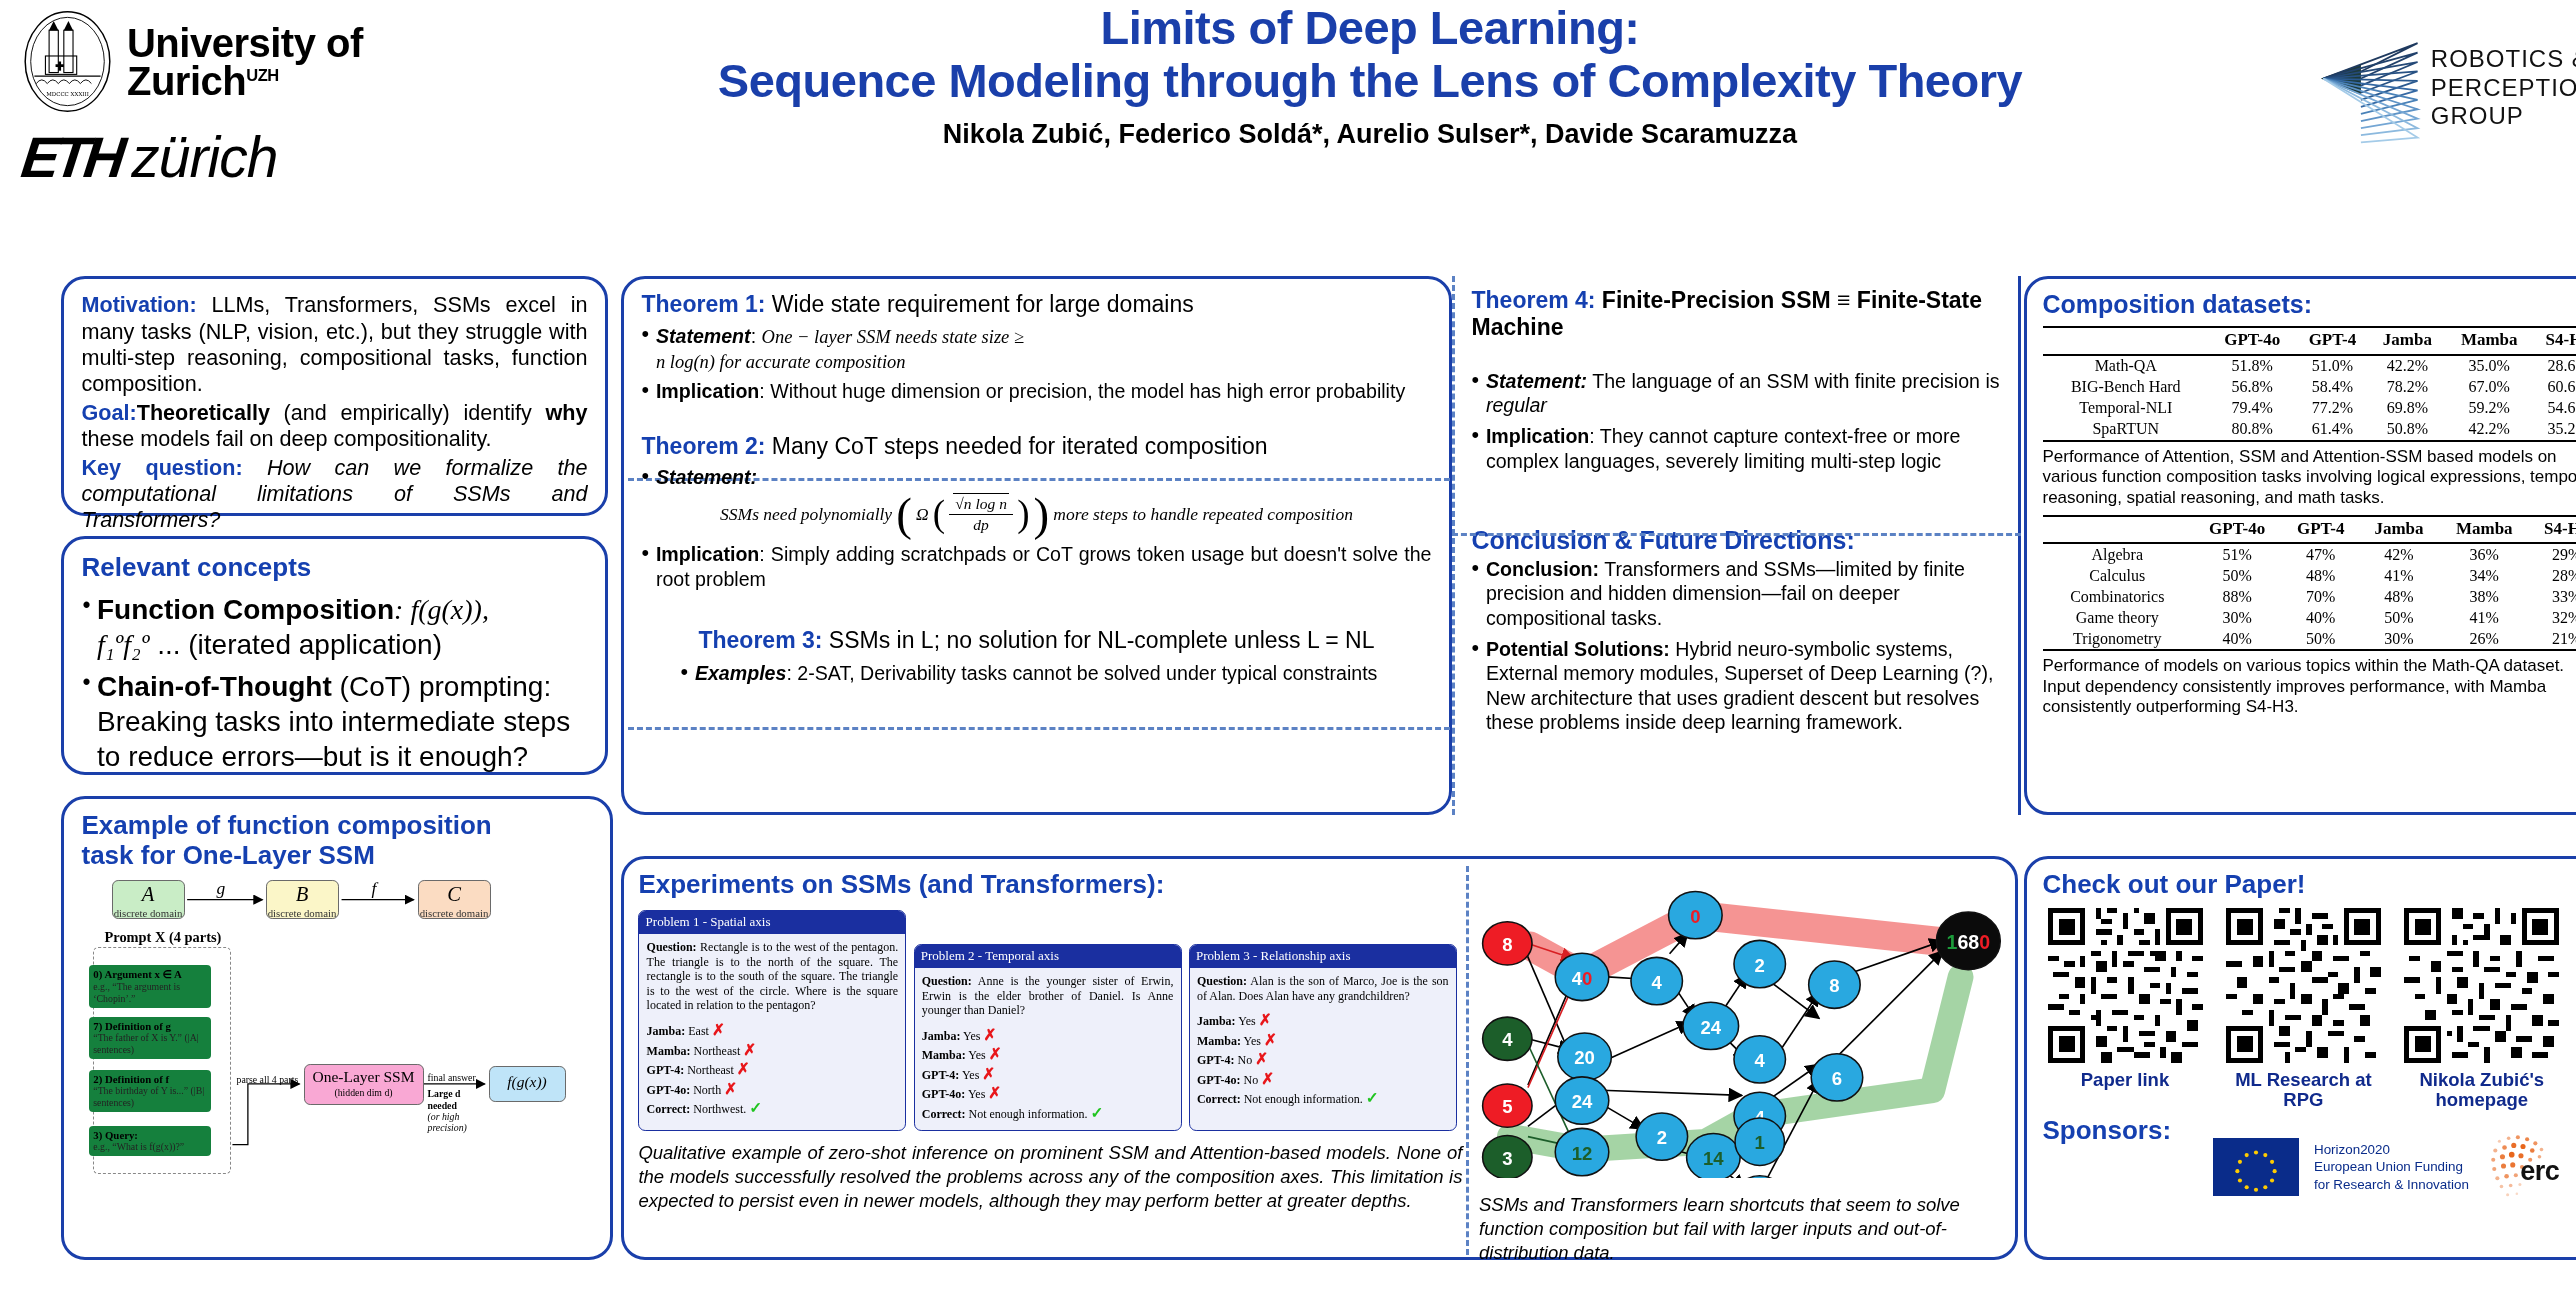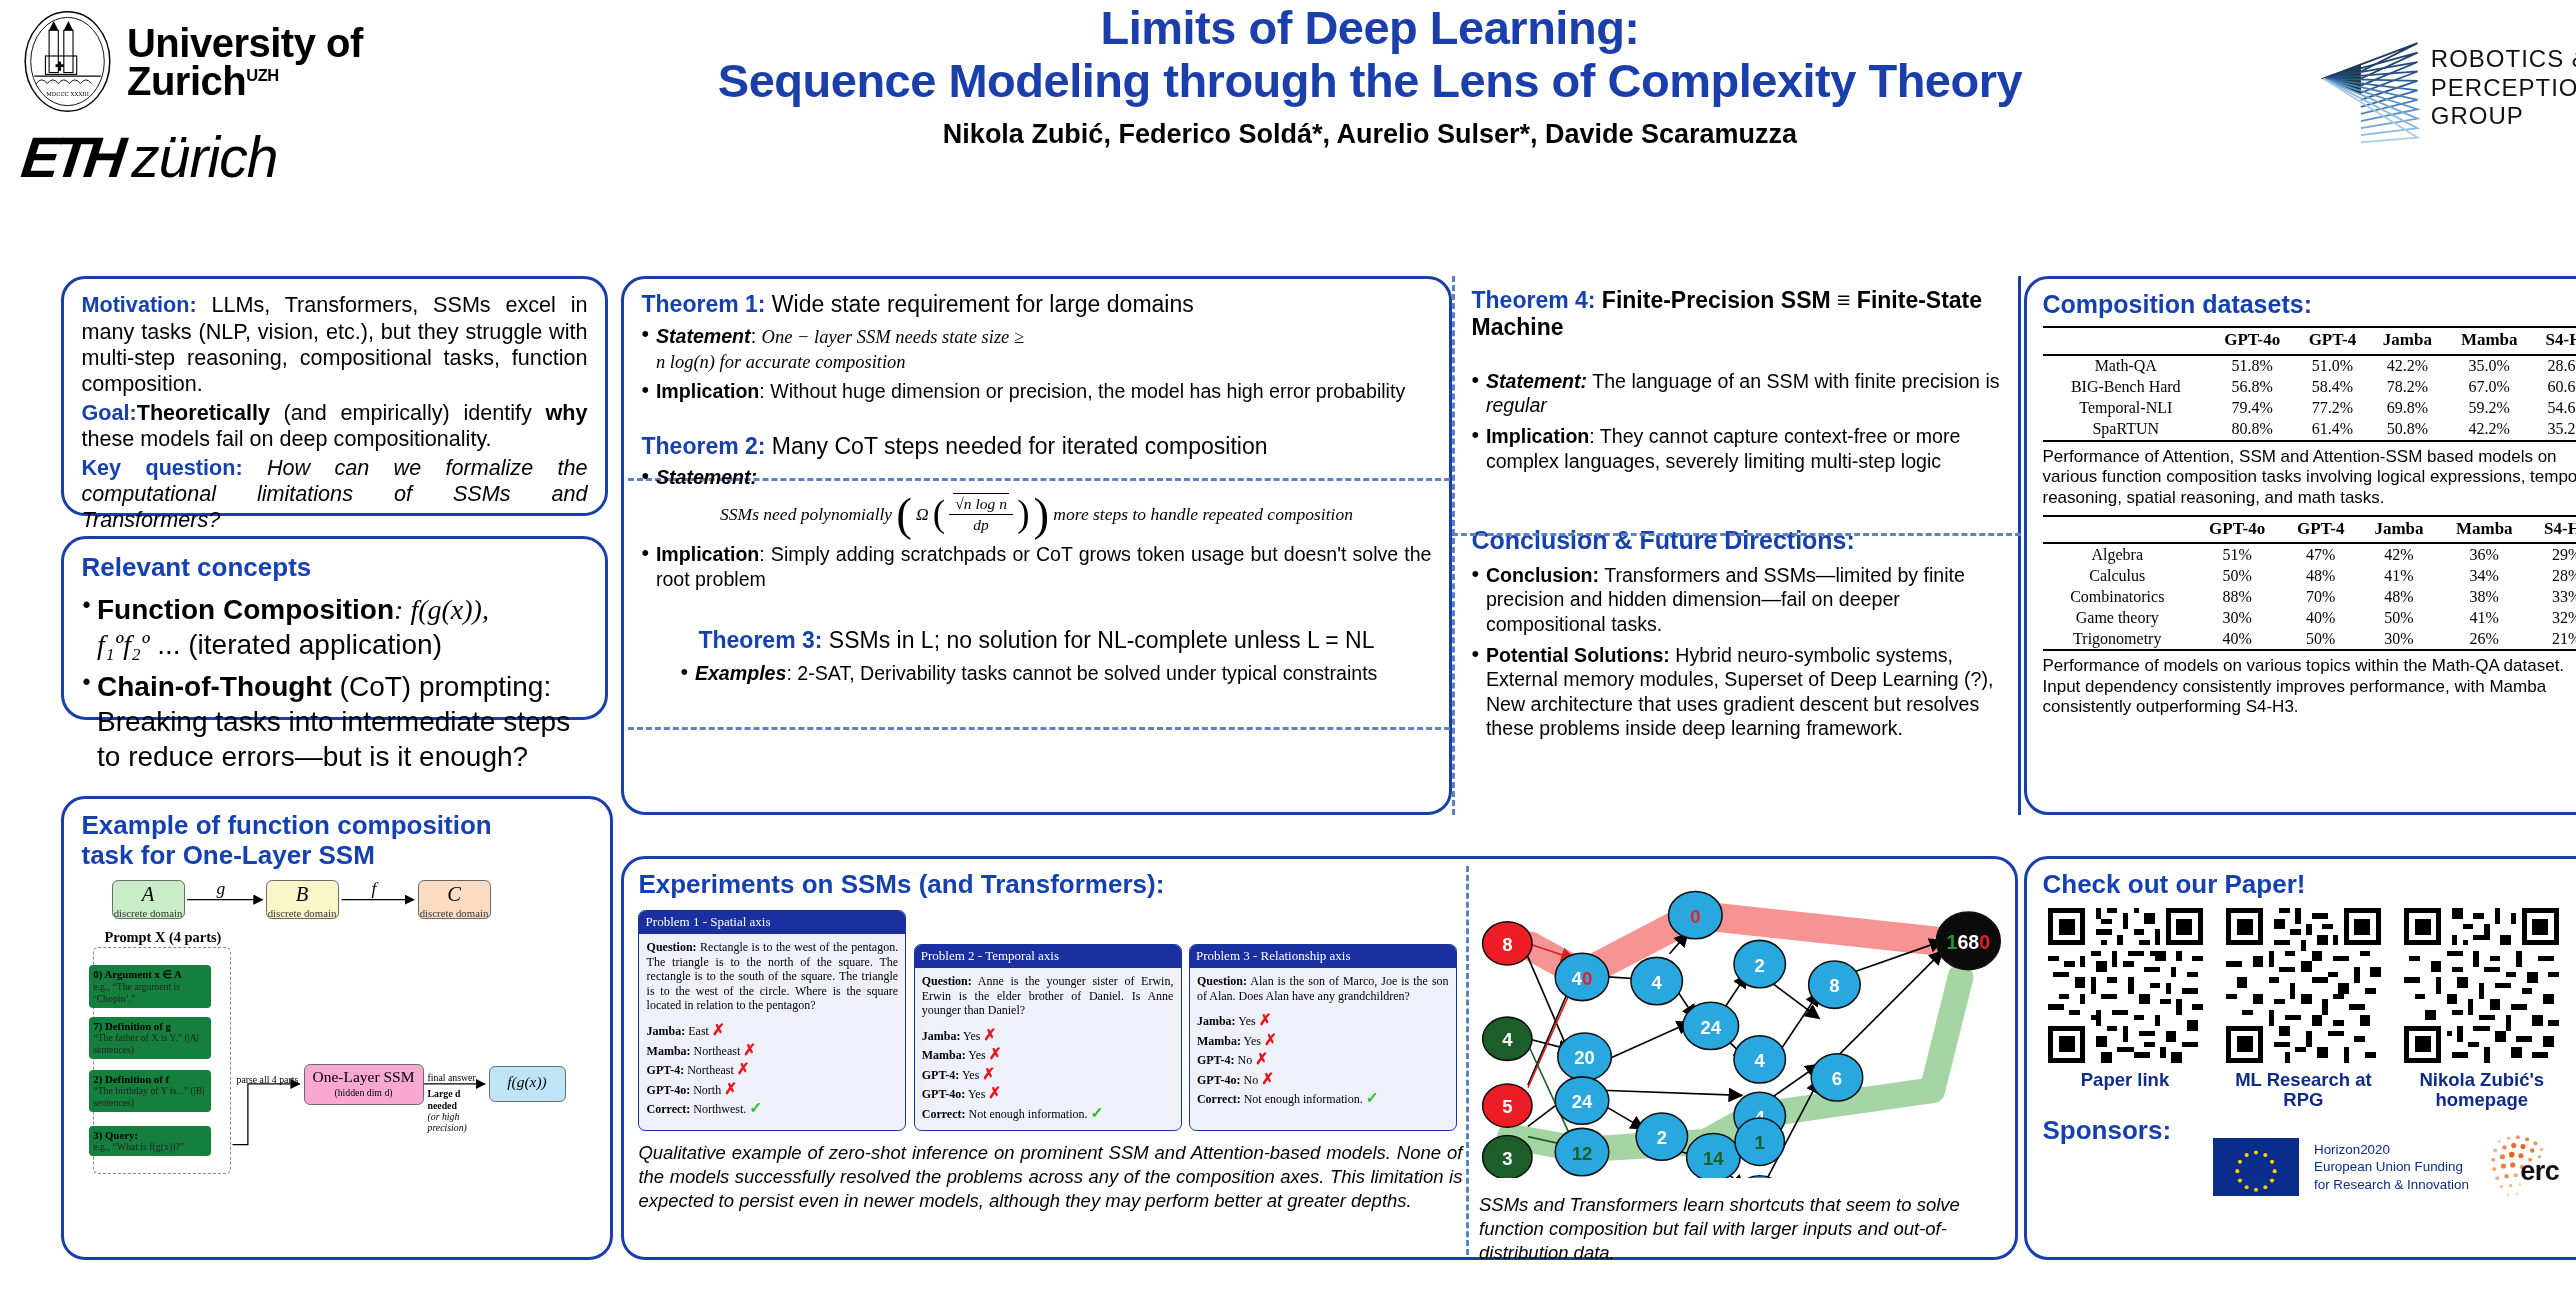--- a/index.html
+++ b/index.html
@@ -37,21 +37,21 @@
   }
   .boxtitle { color:#1540b0; font-weight:bold; }
 
   
   #motivation { left:61px; top:276px; width:547px; height:240px; padding:13.4px 17.5px; }
   #motivation p { font-size:21.6px; line-height:1.22; text-align:justify; margin-bottom:2.1px; }
   #motivation .lead { font-weight:bold; color:#1540b0; }
   #motivation .b { font-weight:bold; }
   #motivation .i { font-style:italic; }
 
-  #concepts { left:61px; top:536px; width:547px; height:184px; padding:13.4px 17.5px;border-radius:25px; }
+  #concepts { left:61px; top:536px; width:547px; height:239px; padding:13.4px 17.5px; }
   #concepts h2 { font-size:26px; color:#1540b0; margin-bottom:8.2px; }
   #concepts ul { list-style:none; }
   #concepts li { font-size:28px; line-height:1.25; margin-bottom:7.2px; position:relative; padding-left:15.5px; }
   #concepts li::before { content:"•"; position:absolute; left:1px; top:-1px; font-size:23px; }
   #concepts .b { font-weight:bold; }
   .mathit { font-family:"Liberation Serif", serif; font-style:italic; }
 
   #example { left:61px; top:796px; width:552px; height:464px; padding:12.4px 17.5px; }
   #example h2 { font-size:26px; color:#1540b0; line-height:1.12; margin-bottom:7.2px; }
   #example-fig { position:relative; width:515px; height:350px; margin-top:5.2px; }
@@ -93,21 +93,21 @@
   .dashsep { position:absolute; left:4.1px; width:822px; border-top:3.6px dashed #5c82c4; }
 
   #thm2formula { text-align:center; font-family:"Liberation Serif", serif; font-style:italic; font-size:17.5px; margin:5.2px 0 8.2px 0; display:flex; align-items:center; justify-content:center; gap:4.1px; }
   .bigparen { font-size:47px; font-weight:300; line-height:0.6; font-family:"Liberation Serif", serif; font-style:normal; }
   .frac { display:inline-flex; flex-direction:column; align-items:center; vertical-align:middle; font-style:italic; }
   .frac .num { border-bottom:1px solid #000; padding:0 4.1px 1px 4.1px; font-size:15.5px; }
   .frac .den { padding-top:1.5px; font-size:15.5px; }
   .sqrt { border-top:1px solid #000; padding:1px 2.1px 0 2.1px; }
   #col3 { position:absolute; left:1456px; top:276px; width:565px; }
   #col3 .sec { padding:11.3px 15.5px 5.2px 15.5px; }
-  #col3 h2 { font-size:25px; color:#1540b0; margin-bottom:9px; line-height:1.14; }
+  #col3 h2 { font-size:25px; color:#1540b0; margin-bottom:3px; line-height:1.14; }
   #col3 h3 { font-size:23px; margin-bottom:7.2px; line-height:1.16; }
   #col3 h3 .tn { color:#1540b0; font-weight:bold; }
   #col3 ul { list-style:none; }
   #col3 li { font-size:19.6px; line-height:1.24; margin-bottom:7.2px; position:relative; padding-left:14.4px; }
   #col3 li::before { content:"•"; position:absolute; left:0; top:-2.1px; font-size:21.6px; }
   #col3 .lbl { font-weight:bold; font-style:italic; }
   #col3 .lbl2 { font-weight:bold; }
   #col3 .it { font-style:italic; }
 
   

